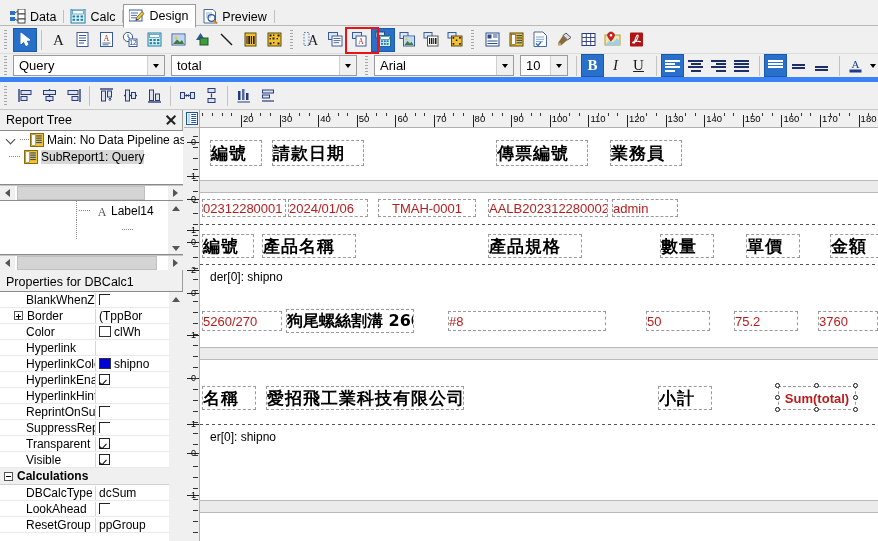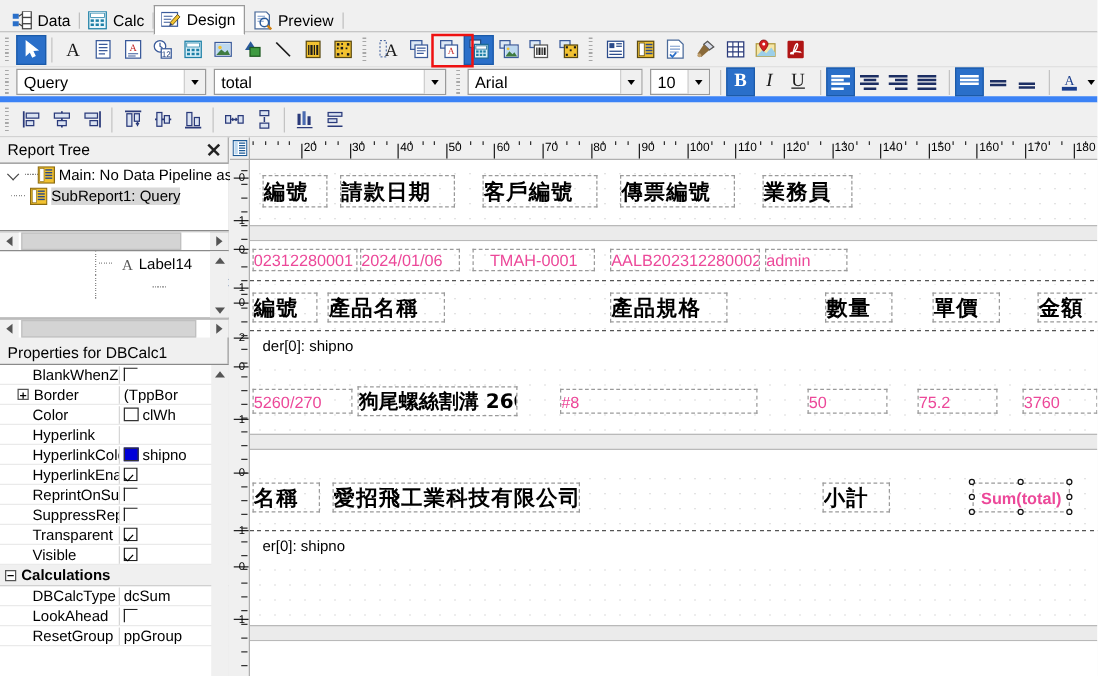--- a/index.html
+++ b/index.html
@@ -242,21 +242,21 @@
   .ctl {
     position: absolute;
     border: 1px dashed #9a9a9a;
     display: flex; align-items: center;
     white-space: nowrap; overflow: hidden;
     background: transparent;
     font-family: "Liberation Sans", sans-serif;
   }
   .ctl.cjk { font-family: "DejaVu Sans", "Liberation Sans", sans-serif; font-weight: bold; }
   .ctl.bigcjk { font-size: 17px; letter-spacing: 1px; }
-  .ctl.val { font-size: 13px; color: #ec4899; }
+  .ctl.val { font-size: 13px; color: #b91c1c; }
   .handle {
     position: absolute; width: 5px; height: 5px;
     background: #ffffff; border: 1px solid #111; border-radius: 50%;
   }
 </style>
 </head>
 <body>
 
 <div id="app">
 
@@ -989,20 +989,24 @@
         <span class="pval">
           <span class="swatch" style="background:#0000d8;"></span>
           <span>shipno</span>
         </span>
       </div>
       <div class="proprow">
         <span class="pname">HyperlinkEnabled</span>
         <span class="pval">
             <span class="cbx checked"></span>
           </span>
+      </div>
+      <div class="proprow">
+        <span class="pname">HyperlinkHint</span>
+        <span class="pval"></span>
       </div>
       <div class="proprow">
         <span class="pname">ReprintOnSubsequ</span>
         <span class="pval">
             <span class="cbx"></span>
           </span>
       </div>
       <div class="proprow">
         <span class="pname">SuppressRepeated</span>
         <span class="pval">
@@ -1224,23 +1228,20 @@
   <div id="canvas">
 
     <div class="band" style="top:0; height:52px;">
       <span class="banddots"></span>
       <div class="ctl cjk bigcjk" style="left:10px; top:12px; width:52px; height:26px;">
           <span>編號</span>
         </div>
       <div class="ctl cjk bigcjk" style="left:72px; top:12px; width:92px; height:26px;">
           <span>請款日期</span>
         </div>
-      <div class="ctl cjk bigcjk" style="left:186px; top:12px; width:92px; height:26px;">
-          <span>客戶編號</span>
-        </div>
       <div class="ctl cjk bigcjk" style="left:296px; top:12px; width:92px; height:26px;">
           <span>傳票編號</span>
         </div>
       <div class="ctl cjk bigcjk" style="left:410px; top:12px; width:72px; height:26px;">
           <span>業務員</span>
         </div>
     </div>
     <div class="bandsplit" style="top:52px;"></div>
 
     <div class="band" style="top:65px; height:35px;">

